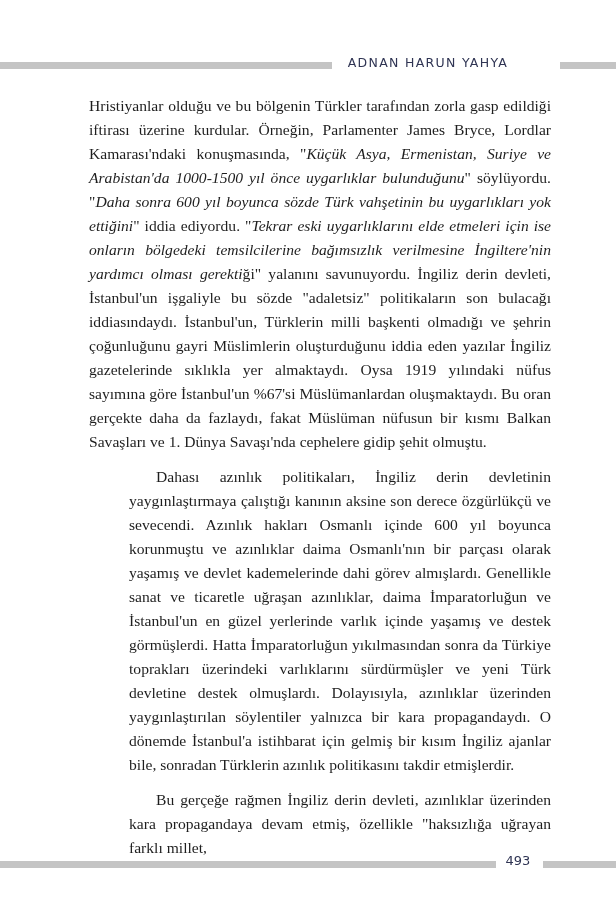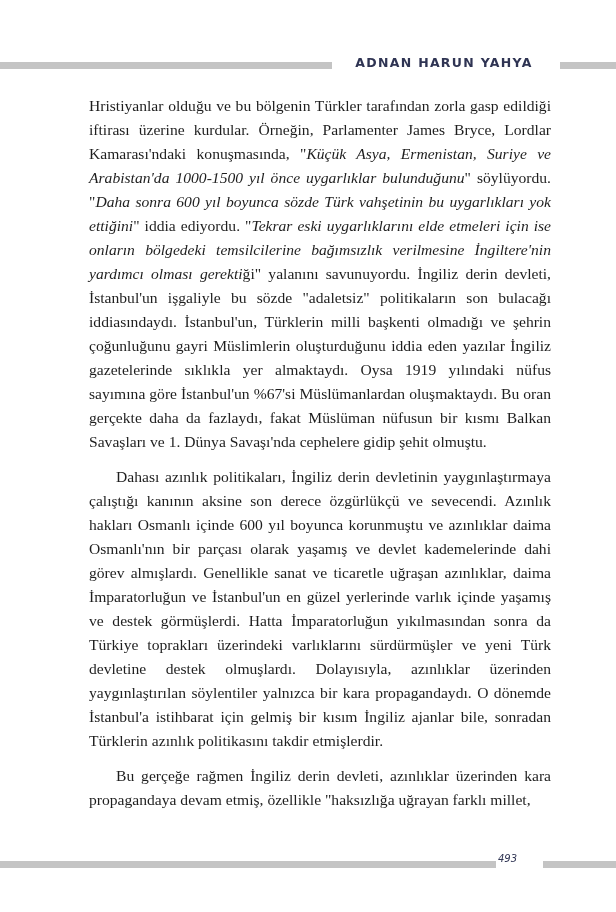--- a/index.html
+++ b/index.html
@@ -1,22 +1,22 @@
 <!DOCTYPE html>
 <html><head>
   <meta charset="utf-8">
   <style>
     html, body { margin: 0; padding: 0; background: #ffffff; }
     body { width: 616px; height: 912px; position: relative; overflow: hidden; font-family: "Liberation Serif", "DejaVu Serif", serif; color: #1e1e1e; }
     .rule { position: absolute; height: 7px; background: #c4c4c4; }
-    .header-title { position: absolute; top: 55px; left: 340px; width: 208px; text-align: center; font-family: "DejaVu Sans", sans-serif; font-size: 12.5px; letter-spacing: 1.3px; color: #2f3453; white-space: nowrap; font-weight: bold; }
-    .page-number { position: absolute; top: 853px; left: 498px; width: 40px; text-align: left; font-family: "DejaVu Sans", sans-serif; font-size: 10px; font-style: italic; color: #2f3453; }
+    .header-title { position: absolute; top: 55px; left: 324px; width: 208px; text-align: center; font-family: "DejaVu Sans", sans-serif; font-size: 12.5px; letter-spacing: 1.3px; color: #2f3453; white-space: nowrap; font-weight: normal; }
+    .page-number { position: absolute; top: 853px; left: 498px; width: 40px; text-align: center; font-family: "DejaVu Sans", sans-serif; font-size: 13px; color: #2f3453; }
     .content { position: absolute; top: 94px; left: 89px; width: 462px; }
     p { margin: 0; font-size: 15.6px; line-height: 24px; text-align: justify; hyphens: manual; }
-    p + p { margin-top: 11px; }
+    p + p { margin-top: 11px; margin-left: 40px; }
     p.indent { text-indent: 27px; }
     em { }
   </style>
 </head>
 <body>
 
 <div class="rule" style="top:62px; left:0; width:332px;"></div>
 <div class="header-title">ADNAN HARUN YAHYA</div>
 <div class="rule" style="top:62px; left:560px; width:56px;"></div>
 

